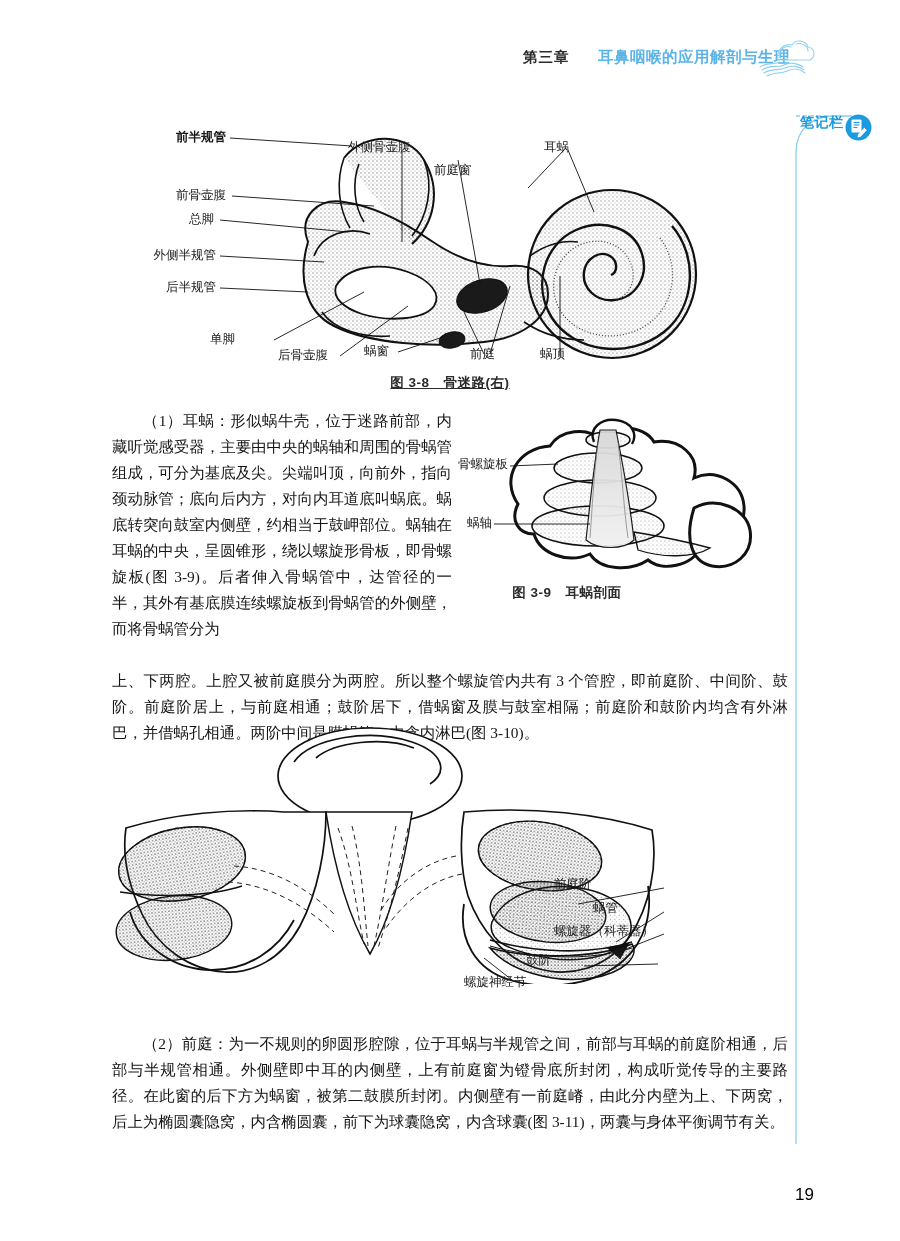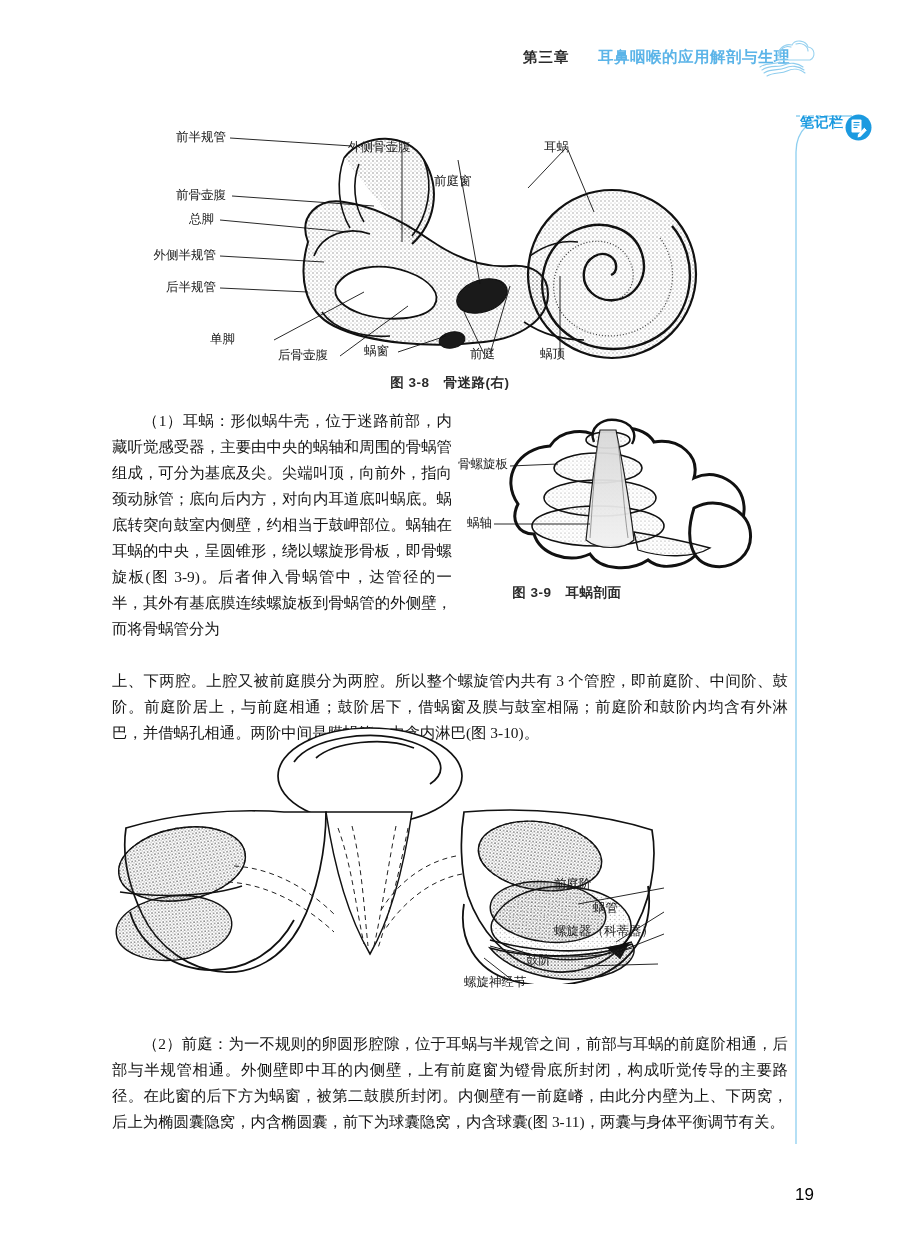--- a/index.html
+++ b/index.html
@@ -247,35 +247,35 @@
       <line x1="290" y1="34" x2="290" y2="126"></line>
       <line x1="346" y1="44" x2="368" y2="168"></line>
       <line x1="372" y1="238" x2="352" y2="196"></line>
       <line x1="378" y1="238" x2="398" y2="170"></line>
       <line x1="452" y1="34" x2="416" y2="72"></line>
       <line x1="456" y1="34" x2="482" y2="96"></line>
       <line x1="448" y1="240" x2="448" y2="160"></line>
     </g>
   </svg>
 
-  <span class="fig-label r" style="left:-1px; top:15px; width:115px;">前半规管</span>
+  <span class="fig-label r" style="left:-1px; top:15px; width:115px;font-weight:bold;">前半规管</span>
   <span class="fig-label r" style="left:-1px; top:73px; width:115px;">前骨壶腹</span>
   <span class="fig-label r" style="left:-1px; top:97px; width:103px;">总脚</span>
   <span class="fig-label r" style="left:-14px; top:133px; width:118px;">外侧半规管</span>
   <span class="fig-label r" style="left:-1px; top:165px; width:105px;">后半规管</span>
   <span class="fig-label" style="left:98px; top:217px;">单脚</span>
   <span class="fig-label" style="left:166px; top:233px;">后骨壶腹</span>
   <span class="fig-label" style="left:252px; top:229px;">蜗窗</span>
   <span class="fig-label" style="left:236px; top:25px;">外侧骨壶腹</span>
-  <span class="fig-label" style="left:322px; top:59px;">前庭窗</span>
+  <span class="fig-label" style="left:322px; top:48px;">前庭窗</span>
   <span class="fig-label" style="left:358px; top:232px;">前庭</span>
   <span class="fig-label" style="left:432px; top:25px;">耳蜗</span>
   <span class="fig-label" style="left:428px; top:232px;">蜗顶</span>
 
-  <div class="fig-caption" style="position:absolute; left:0; top:258px; width:676px;">图 3-8　骨迷路(右)</div>
+  <div class="fig-caption" style="position:absolute; left:0; top:258px; width:676px;text-decoration:underline;">图 3-8　骨迷路(右)</div>
 </div>
 
 <div class="body-col p1-wrap indent">（1）耳蜗：形似蜗牛壳，位于迷路前部，内藏听觉感受器，主要由中央的蜗轴和周围的骨蜗管组成，可分为基底及尖。尖端叫顶，向前外，指向颈动脉管；底向后内方，对向内耳道底叫蜗底。蜗底转突向鼓室内侧壁，约相当于鼓岬部位。蜗轴在耳蜗的中央，呈圆锥形，绕以螺旋形骨板，即骨螺旋板(图 3-9)。后者伸入骨蜗管中，达管径的一半，其外有基底膜连续螺旋板到骨蜗管的外侧壁，而将骨蜗管分为</div>
 
 <div class="figure" style="left:448px; top:412px; width:330px; height:200px;">
 
   <svg width="330" height="172" viewBox="0 0 330 172" style="position:absolute; left:0; top:0;">
     <defs>
       <pattern id="stip3" width="4" height="4" patternUnits="userSpaceOnUse">
         <circle cx="1" cy="1" r="0.6" fill="#404040"></circle>

